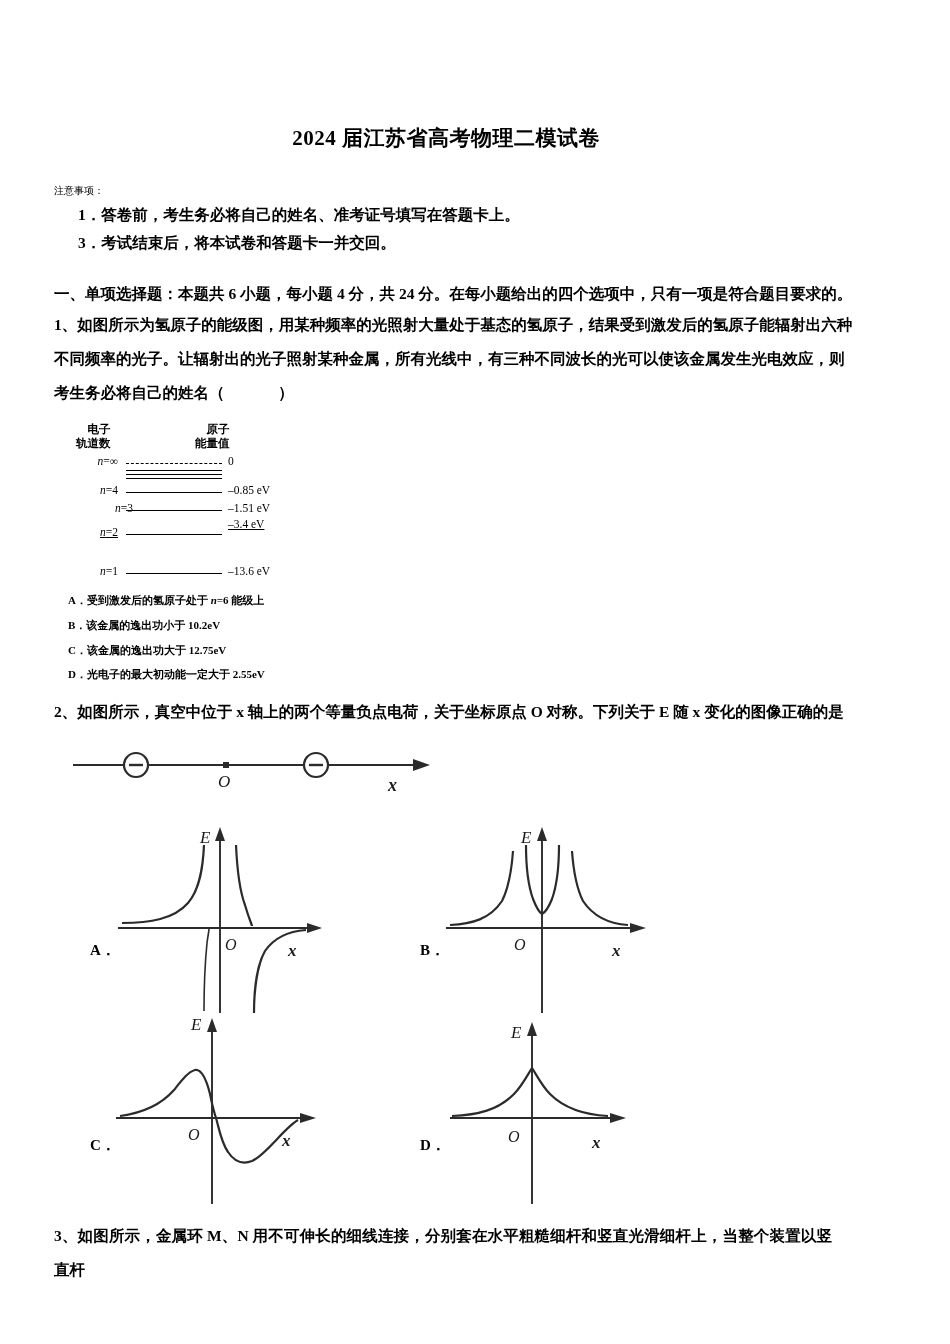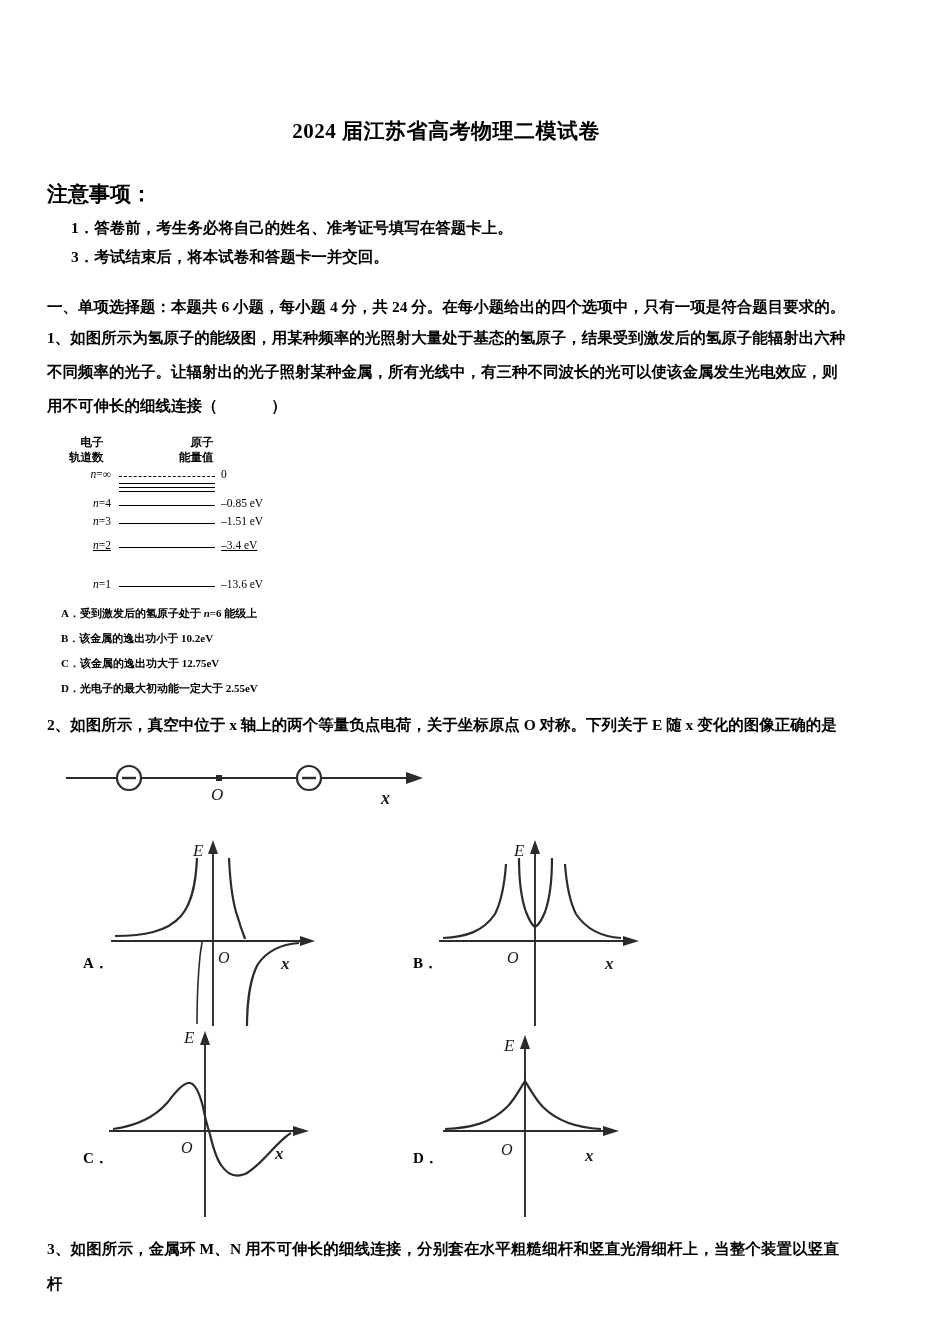--- a/index.html
+++ b/index.html
@@ -12,39 +12,39 @@
     height: 1344px;
     position: relative;
     font-family: "Liberation Serif", "DejaVu Serif", serif;
     color: #000000;
     overflow: hidden;
   }
   .page {
     position: relative;
     width: 892px;
     height: 1344px;
-    padding: 9px;
+    padding: 16px;
     box-sizing: border-box;
   }
   .doc-title {
     text-align: center;
     font-size: 21px;
     font-weight: bold;
     margin: 0;
     padding-top: 108px;
     letter-spacing: 0.5px;
   }
   .notice-block {
     margin: 30px 0 0 0;
     padding-left: 38px;
     padding-right: 30px;
   }
   .notice-heading {
-    font-size: 21px;
-    font-weight: bold;
+    font-size: 10px;
+    font-weight: normal;
     line-height: 1.85;
   }
   .notice-line {
     font-size: 15.5px;
     font-weight: bold;
     line-height: 1.85;
     text-align: justify;
     margin-left: 24px;
   }
   .section-block {
@@ -76,21 +76,21 @@
     font-size: 11px;
   }
   .ef-head {
     position: absolute;
     font-weight: bold;
     font-size: 11.5px;
     line-height: 1.25;
     text-align: right;
   }
   .ef-head-left { left: 8px; top: 0px; }
-  .ef-head-right { left: 118px; top: 0px; }
+  .ef-head-right { left: 127px; top: 0px; }
   .ef-nlabel {
     position: absolute;
     font-size: 11.5px;
     font-style: italic;
     text-align: right;
     width: 46px;
   }
   .ef-nlabel span.rm { font-style: normal; }
   .ef-line {
     position: absolute;
@@ -172,21 +172,21 @@
     <div class="notice-line">1．答卷前，考生务必将自己的姓名、准考证号填写在答题卡上。</div>
     <div class="notice-line">3．考试结束后，将本试卷和答题卡一并交回。</div>
   </div>
 
   <div class="section-block">
     <div class="section-head">一、单项选择题：本题共 6 小题，每小题 4 分，共 24 分。在每小题给出的四个选项中，只有一项是符合题目要求的。</div>
 
     <div class="q-text">1、如图所示为氢原子的能级图，用某种频率的光照射大量处于基态的氢原子，结果受到激发后的氢原子能辐射出六种</div>
     <div class="q-text">不同频率的光子。让辐射出的光子照射某种金属，所有光线中，有三种不同波长的光可以使该金属发生光电效应，则</div>
     <div class="q-text">
-      <span>用不可伸长的细线连接（</span><span class="blank-paren">&nbsp;&nbsp;&nbsp;</span><span>）</span>
+      <span>考生务必将自己的姓名（</span><span class="blank-paren">&nbsp;&nbsp;&nbsp;</span><span>）</span>
     </div>
 
     <div class="energy-fig">
       <div class="ef-head ef-head-left">
         <span>电子</span><br>
         <span>轨道数</span>
       </div>
       <div class="ef-head ef-head-right">
         <span>原子</span><br>
         <span>能量值</span>
@@ -201,31 +201,31 @@
       <div class="ef-line thin" style="left:58px; top:48px; width:96px;"></div>
       <div class="ef-line thin" style="left:58px; top:52px; width:96px;"></div>
       <div class="ef-line thin" style="left:58px; top:56px; width:96px;"></div>
 
       <div class="ef-nlabel" style="left:4px; top:62px;">
         <span>n</span><span class="rm">=4</span>
       </div>
       <div class="ef-line" style="left:58px; top:70px; width:96px;"></div>
       <div class="ef-val" style="left:160px; top:62px;">–0.85 eV</div>
 
-      <div class="ef-nlabel" style="left:4px; top:80px;">
+      <div class="ef-nlabel" style="left:19px; top:80px;">
         <span>n</span><span class="rm">=3</span>
       </div>
       <div class="ef-line" style="left:58px; top:88px; width:96px;"></div>
       <div class="ef-val" style="left:160px; top:80px;">–1.51 eV</div>
 
       <div class="ef-nlabel" style="left:4px; top:104px;text-decoration:underline;">
         <span>n</span><span class="rm">=2</span>
       </div>
       <div class="ef-line" style="left:58px; top:112px; width:96px;"></div>
-      <div class="ef-val" style="left:160px; top:104px;text-decoration:underline;">–3.4 eV</div>
+      <div class="ef-val" style="left:160px; top:96px;text-decoration:underline;">–3.4 eV</div>
 
       <div class="ef-nlabel" style="left:4px; top:143px;">
         <span>n</span><span class="rm">=1</span>
       </div>
       <div class="ef-line" style="left:58px; top:151px; width:96px;"></div>
       <div class="ef-val" style="left:160px; top:143px;">–13.6 eV</div>
     </div>
 
     <div class="opt-list" style="padding-left:14px;">
       <div class="opt-line">

